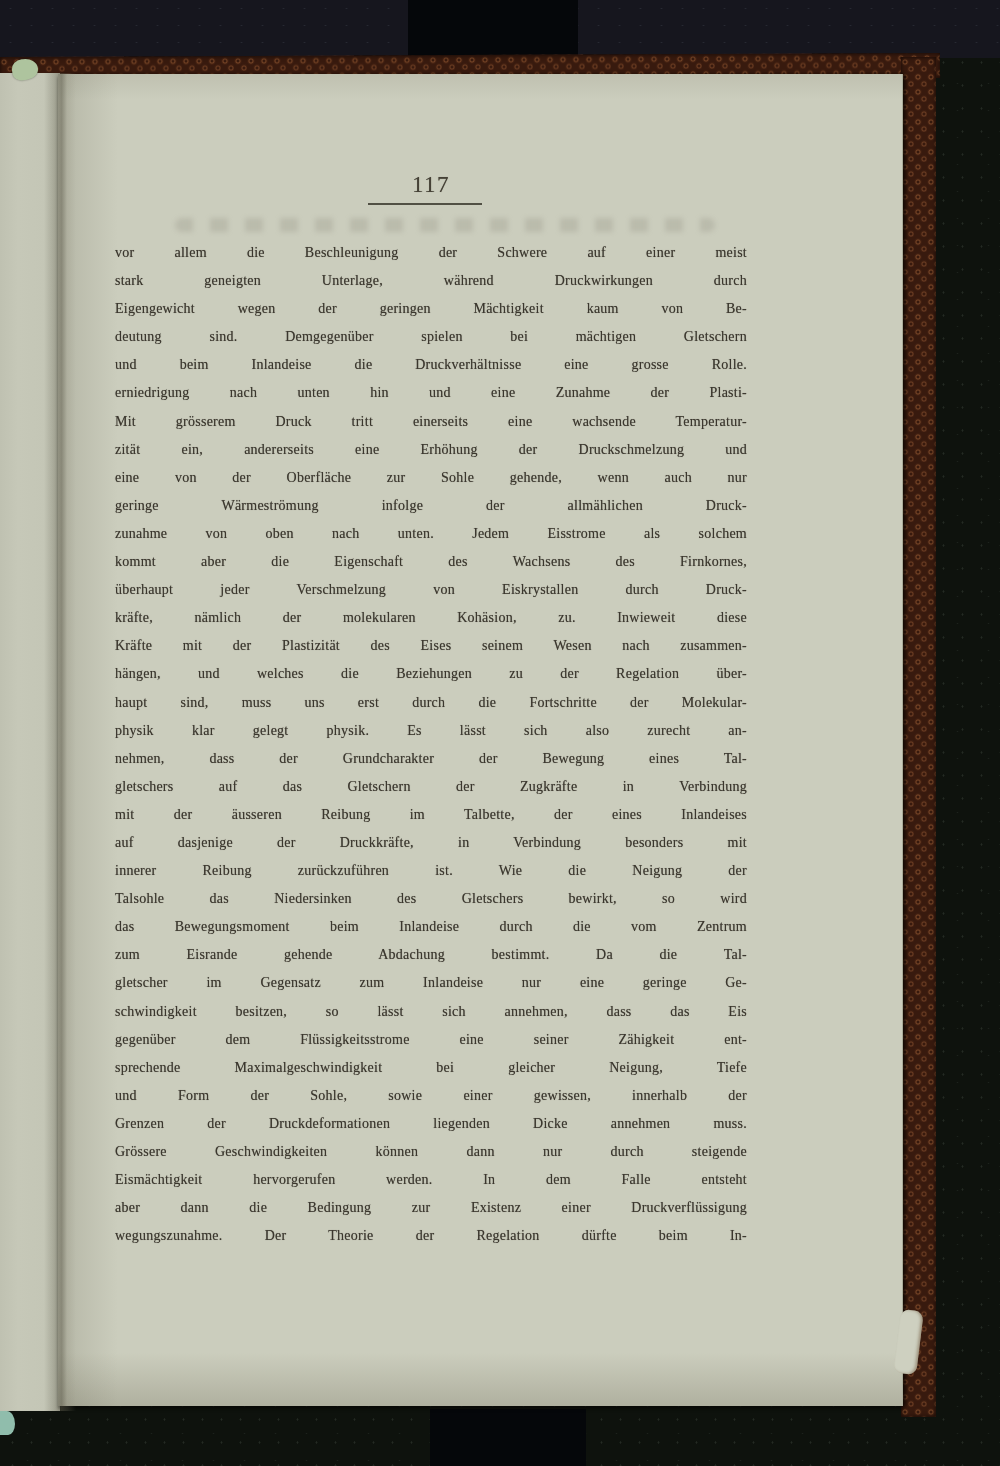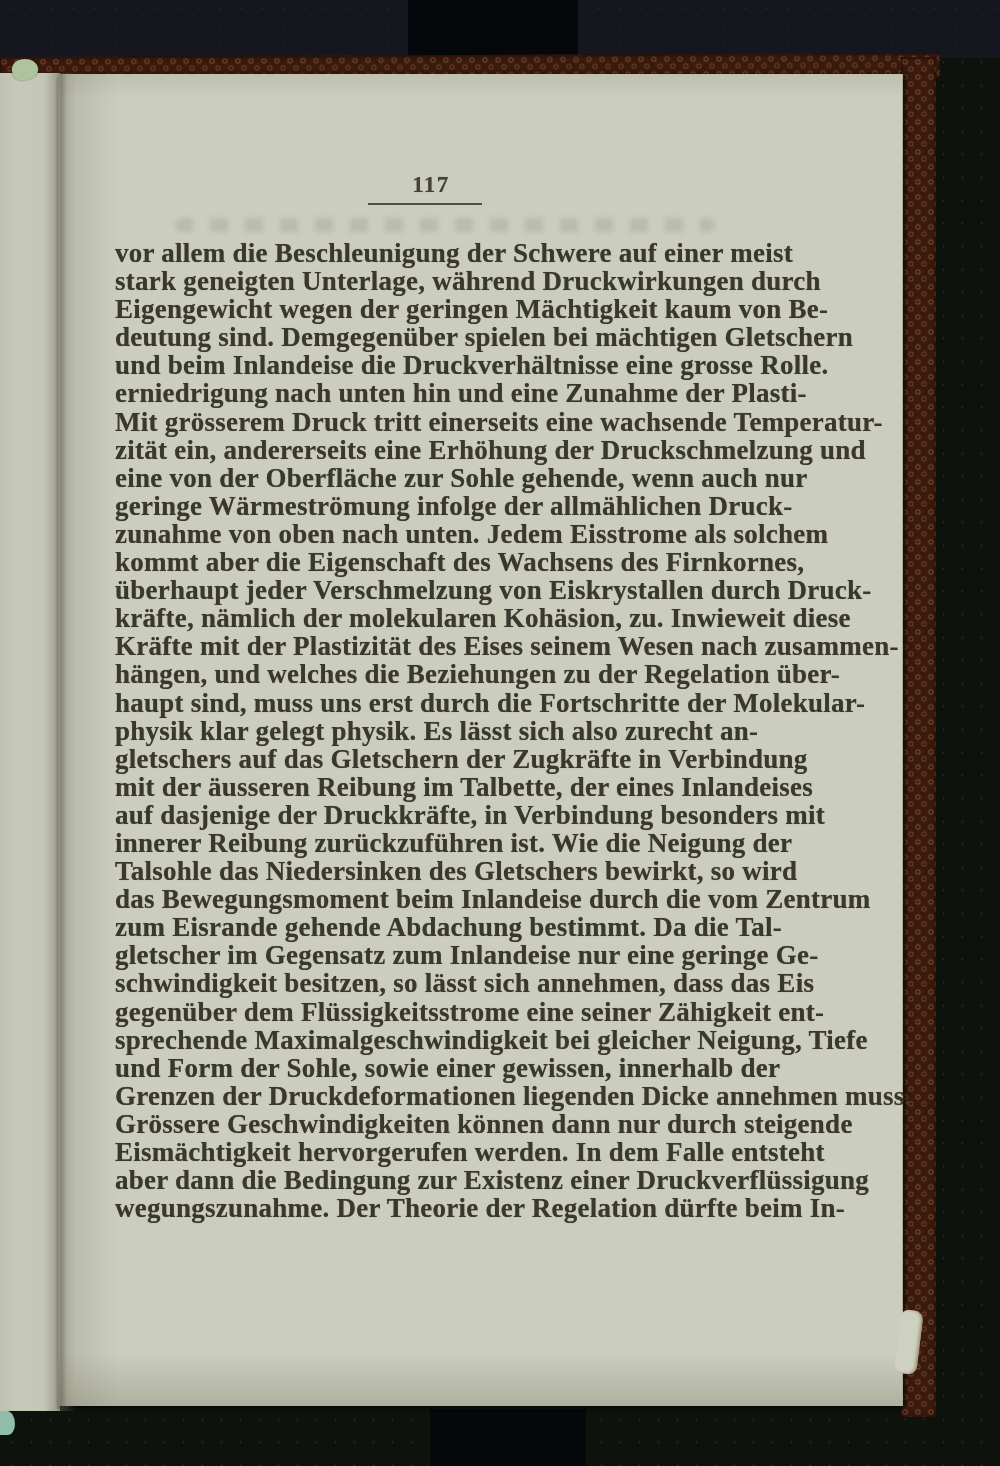--- a/index.html
+++ b/index.html
@@ -5,21 +5,20 @@
   html,body{margin:0;padding:0;background:#090c09;}
   .canvas{
     position:relative;width:1000px;height:1466px;overflow:hidden;
     background-color:#0e120d;
     background-image:
       radial-gradient(rgba(170,190,170,0.14) 0.6px, transparent 1.3px),
       radial-gradient(rgba(150,175,160,0.10) 0.5px, transparent 1.1px);
     background-size:19px 23px, 31px 27px;
     background-position:3px 5px, 12px 16px;
     font-family:"Liberation Serif", serif;
-    font-weight:bold;
   }
   .bg-top{
     position:absolute;left:0;top:0;width:1000px;height:58px;
     background-color:#16161e;
     background-image:radial-gradient(rgba(170,180,200,0.12) 0.6px, transparent 1.2px);
     background-size:21px 17px;
   }
   .notch{position:absolute;background:#05070a;}
   .notch-top{left:408px;top:0;width:170px;height:58px;}
   .notch-bottom{left:430px;top:1409px;width:156px;height:57px;}
@@ -64,21 +63,21 @@
   .page-number{
     font-size:23px;letter-spacing:1.5px;color:#454136;
     text-shadow:0 0 0.7px rgba(62,58,48,0.55);
   }
   .page-number-rule{
     position:absolute;left:368px;top:203px;width:114px;height:2px;
     background:rgba(60,57,47,0.85);
   }
   .text-block{
     position:absolute;left:115px;top:239px;width:632px;
-    color:#3b372e;font-size:27px;
+    color:#3b372e;font-size:14px;
     text-shadow:0 0 0.7px rgba(59,55,46,0.6);
     letter-spacing:0.25px;
   }
   .text-line{
     height:28.1px;line-height:28.1px;
     text-align:justify;text-align-last:justify;
     white-space:nowrap;
   }
 </style>
 </head>
@@ -119,20 +118,21 @@
       <div class="text-line">eine von der Oberfläche zur Sohle gehende, wenn auch nur</div>
       <div class="text-line">geringe Wärmeströmung infolge der allmählichen Druck-</div>
       <div class="text-line">zunahme von oben nach unten. Jedem Eisstrome als solchem</div>
       <div class="text-line">kommt aber die Eigenschaft des Wachsens des Firnkornes,</div>
       <div class="text-line">überhaupt jeder Verschmelzung von Eiskrystallen durch Druck-</div>
       <div class="text-line">kräfte, nämlich der molekularen Kohäsion, zu. Inwieweit diese</div>
       <div class="text-line">Kräfte mit der Plastizität des Eises seinem Wesen nach zusammen-</div>
       <div class="text-line">hängen, und welches die Beziehungen zu der Regelation über-</div>
       <div class="text-line">haupt sind, muss uns erst durch die Fortschritte der Molekular-</div>
       <div class="text-line">physik klar gelegt physik. Es lässt sich also zurecht an-</div>
+      <div class="text-line">nehmen, dass der Grundcharakter der Bewegung eines Tal-</div>
       <div class="text-line">gletschers auf das Gletschern der Zugkräfte in Verbindung</div>
       <div class="text-line">mit der äusseren Reibung im Talbette, der eines Inlandeises</div>
       <div class="text-line">auf dasjenige der Druckkräfte, in Verbindung besonders mit</div>
       <div class="text-line">innerer Reibung zurückzuführen ist. Wie die Neigung der</div>
       <div class="text-line">Talsohle das Niedersinken des Gletschers bewirkt, so wird</div>
       <div class="text-line">das Bewegungsmoment beim Inlandeise durch die vom Zentrum</div>
       <div class="text-line">zum Eisrande gehende Abdachung bestimmt. Da die Tal-</div>
       <div class="text-line">gletscher im Gegensatz zum Inlandeise nur eine geringe Ge-</div>
       <div class="text-line">schwindigkeit besitzen, so lässt sich annehmen, dass das Eis</div>
       <div class="text-line">gegenüber dem Flüssigkeitsstrome eine seiner Zähigkeit ent-</div>

